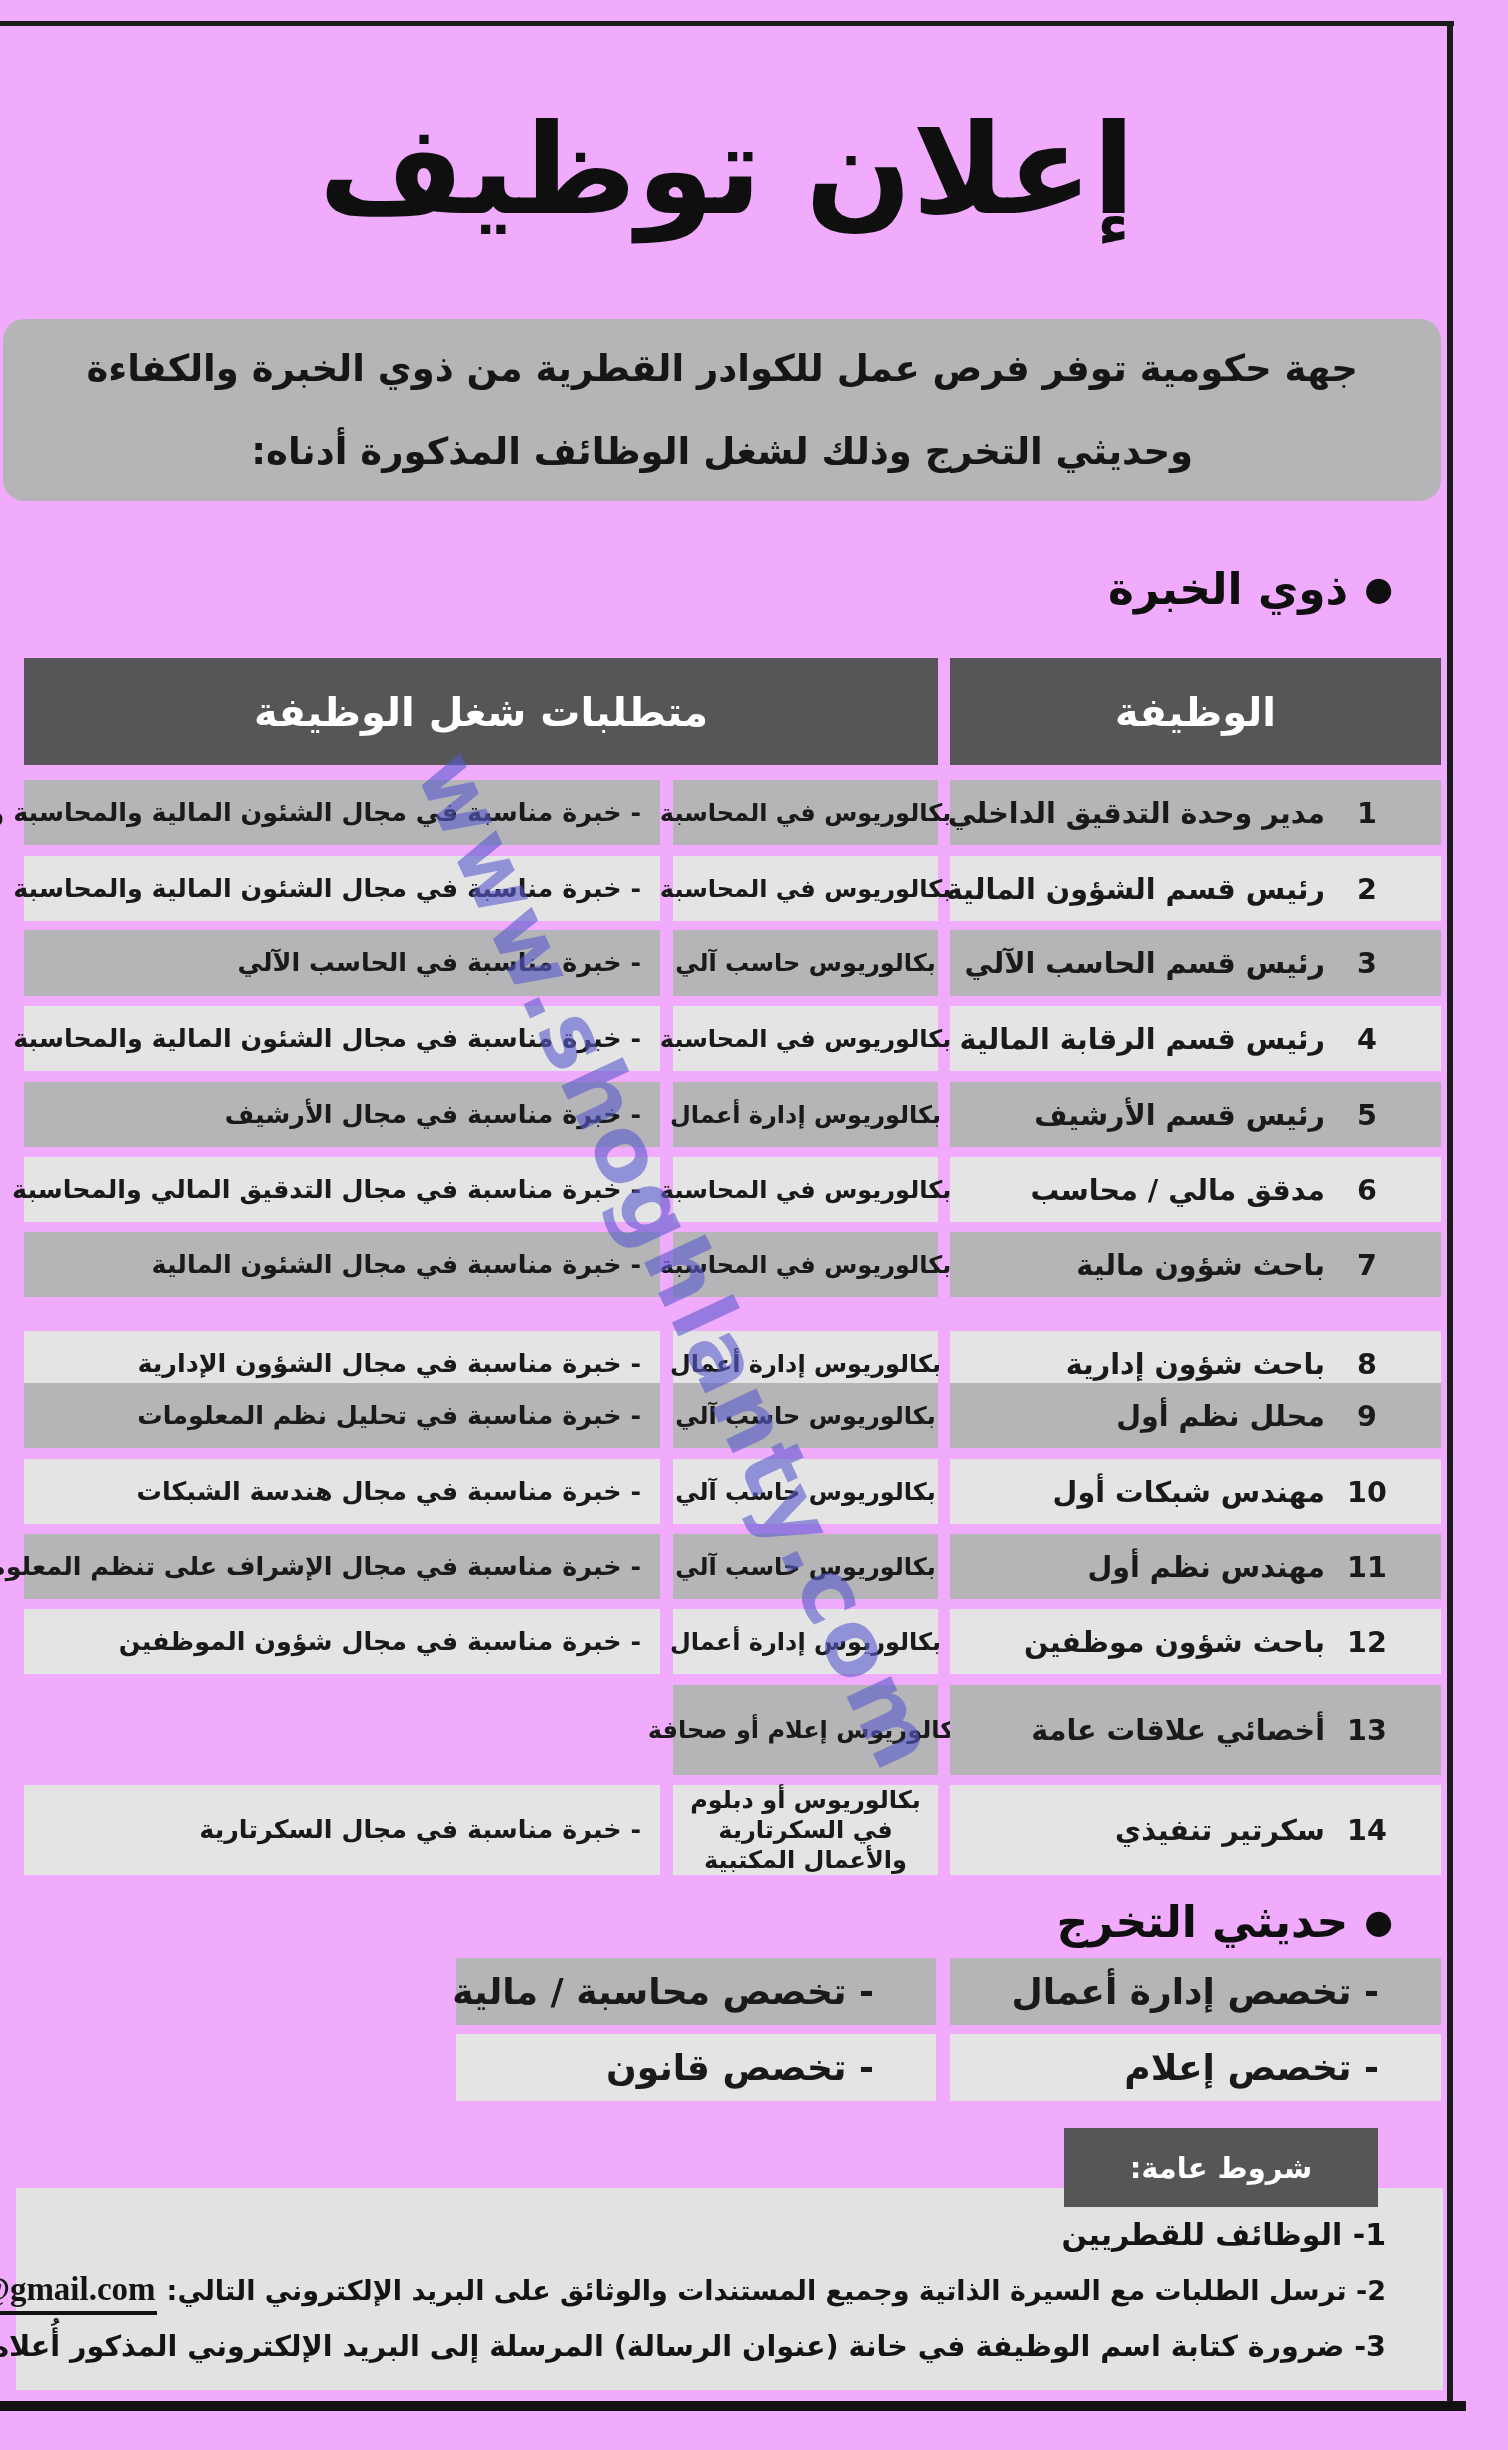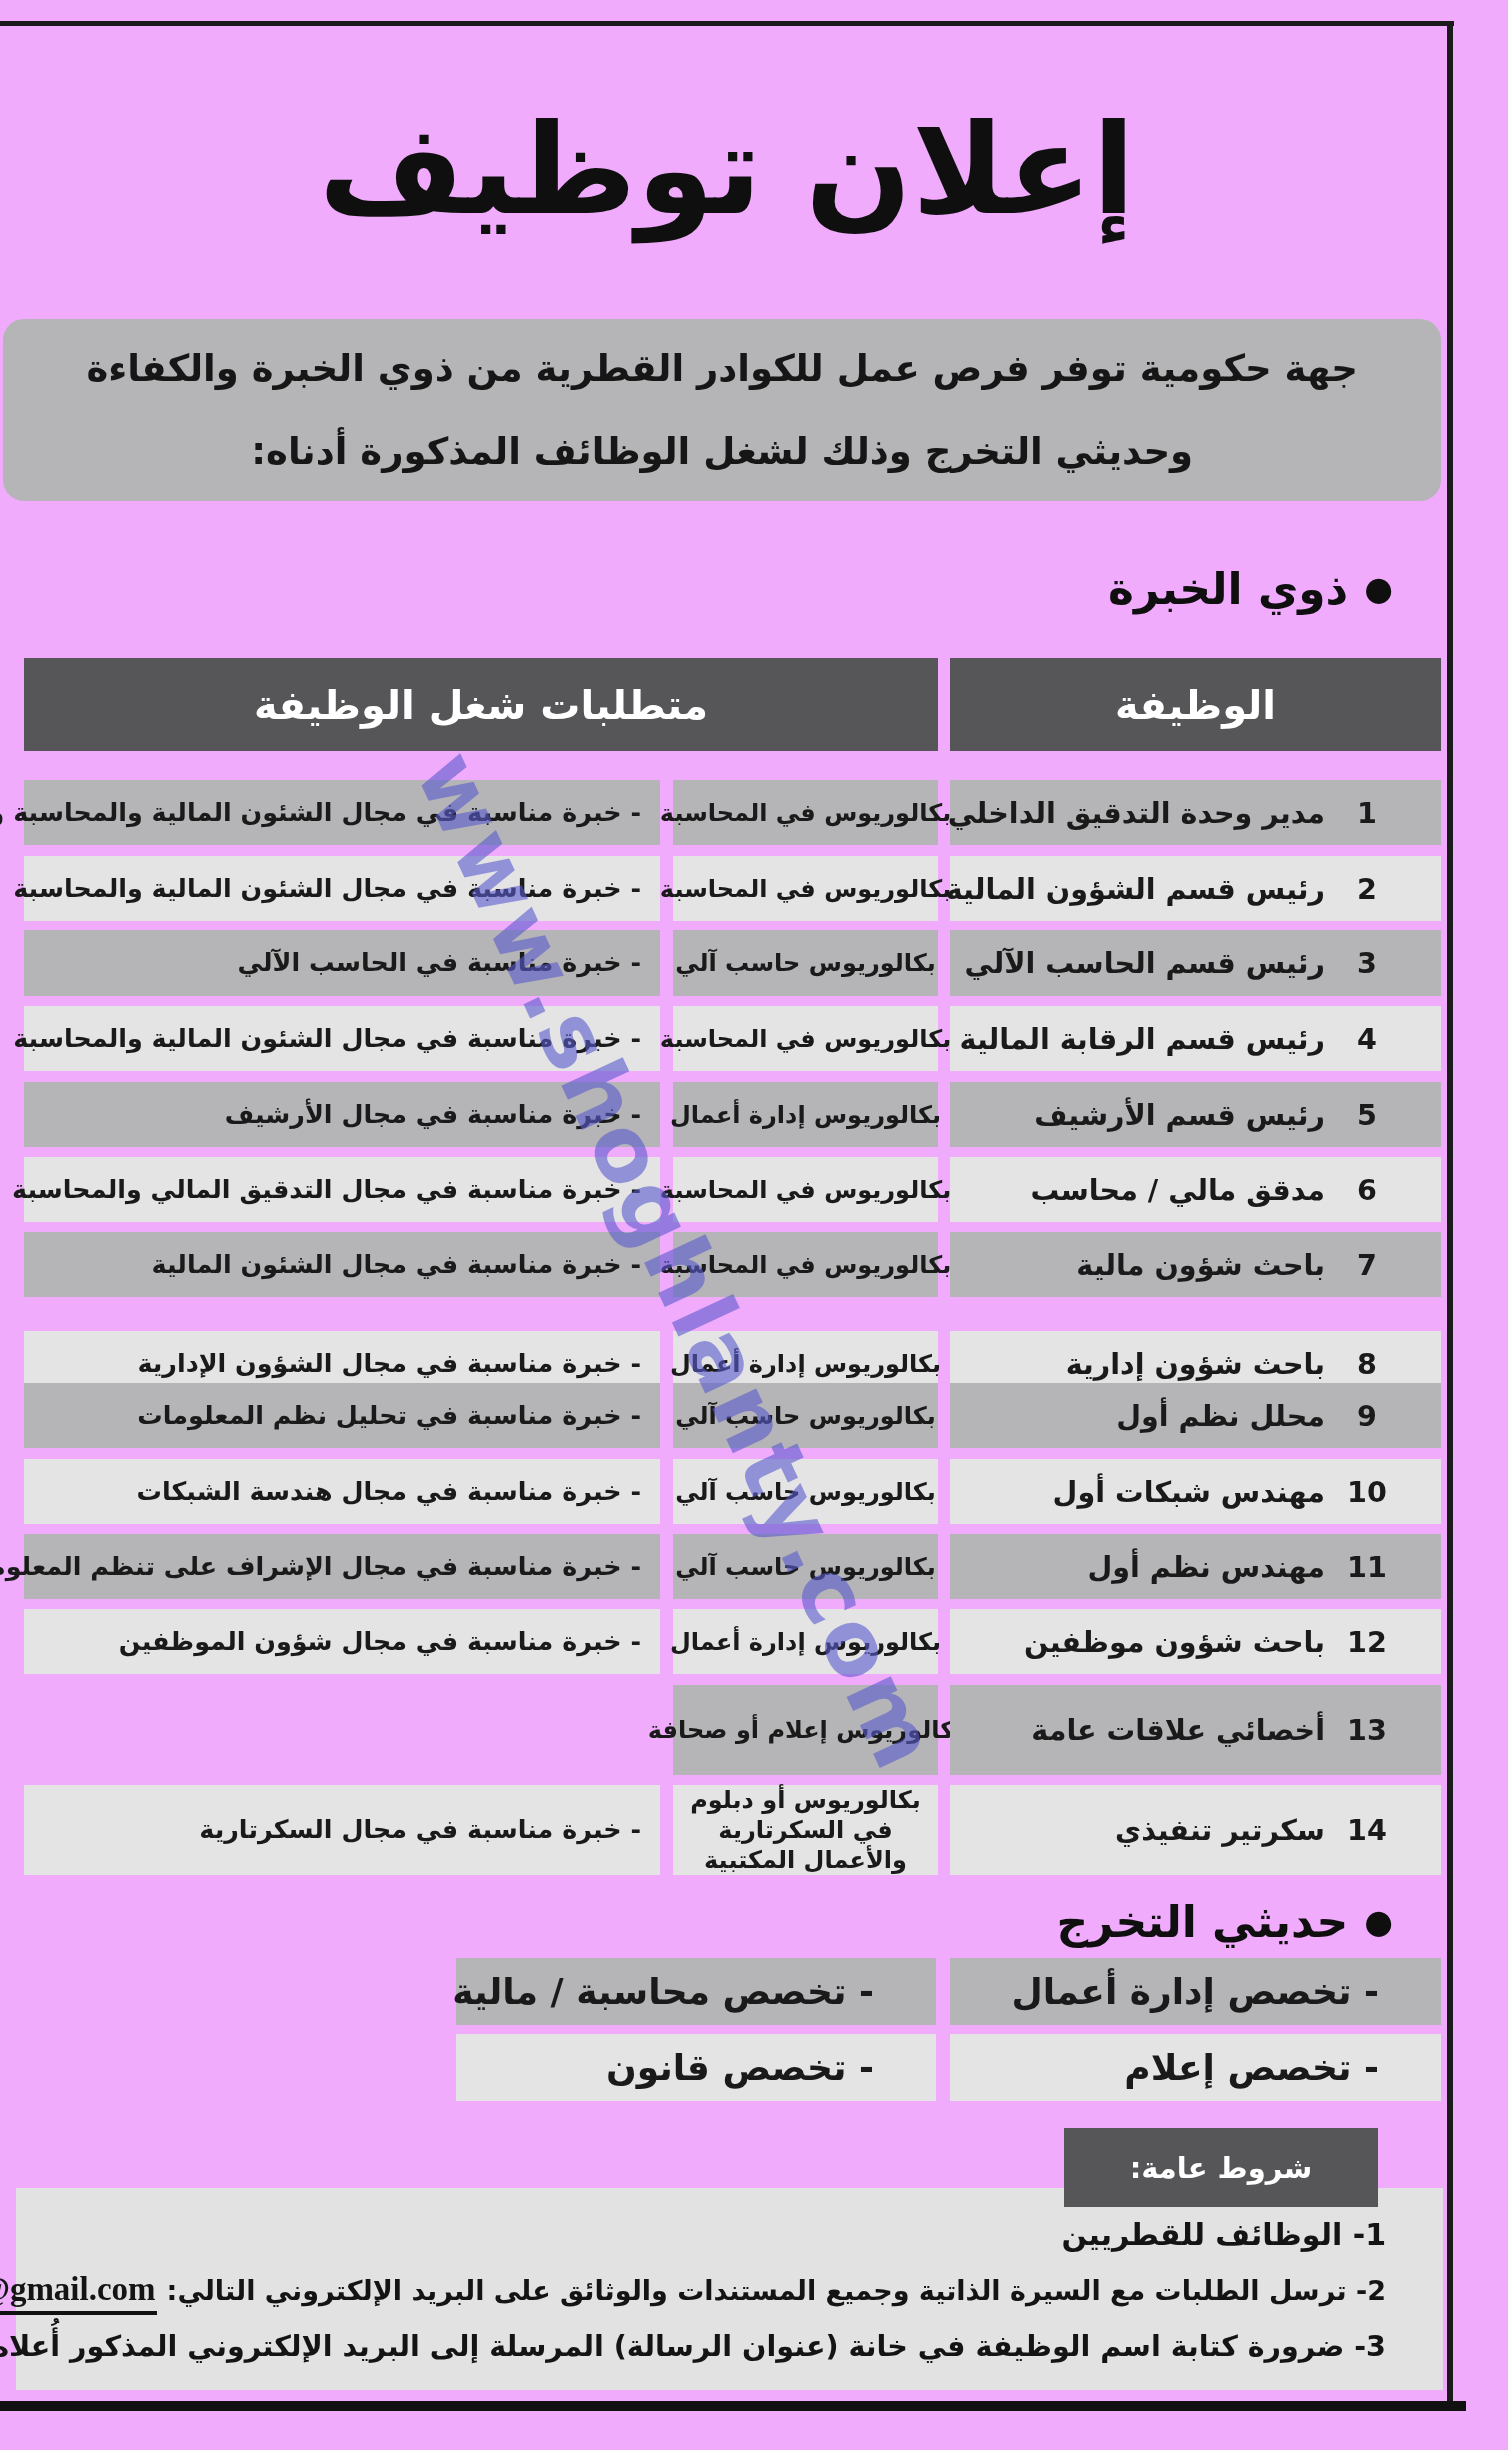--- a/index.html
+++ b/index.html
@@ -101,21 +101,21 @@
     <div class="line">وحديثي التخرج وذلك لشغل الوظائف المذكورة أدناه:</div>
   </div>
 
   <div class="section-title st-exp">
     <span class="bullet-dot">●</span>
     <span>ذوي الخبرة</span>
   </div>
 
   <div class="table">
 
-    <div class="t-row" style="top:0;height:93px;">
+    <div class="t-row" style="top:0;height:107px;">
       <div class="cell hdr h-req">متطلبات شغل الوظيفة</div>
       <div class="cell hdr h-job">الوظيفة</div>
     </div>
 
     <div class="t-row odd" style="top:122px;height:65px;">
       <div class="cell c-exp">- خبرة مناسبة في مجال الشئون المالية والمحاسبة والتدقيق</div>
       <div class="cell c-qual">بكالوريوس في المحاسبة</div>
       <div class="cell c-job">
         <span class="num">1</span>
         <span>مدير وحدة التدقيق الداخلي</span>

